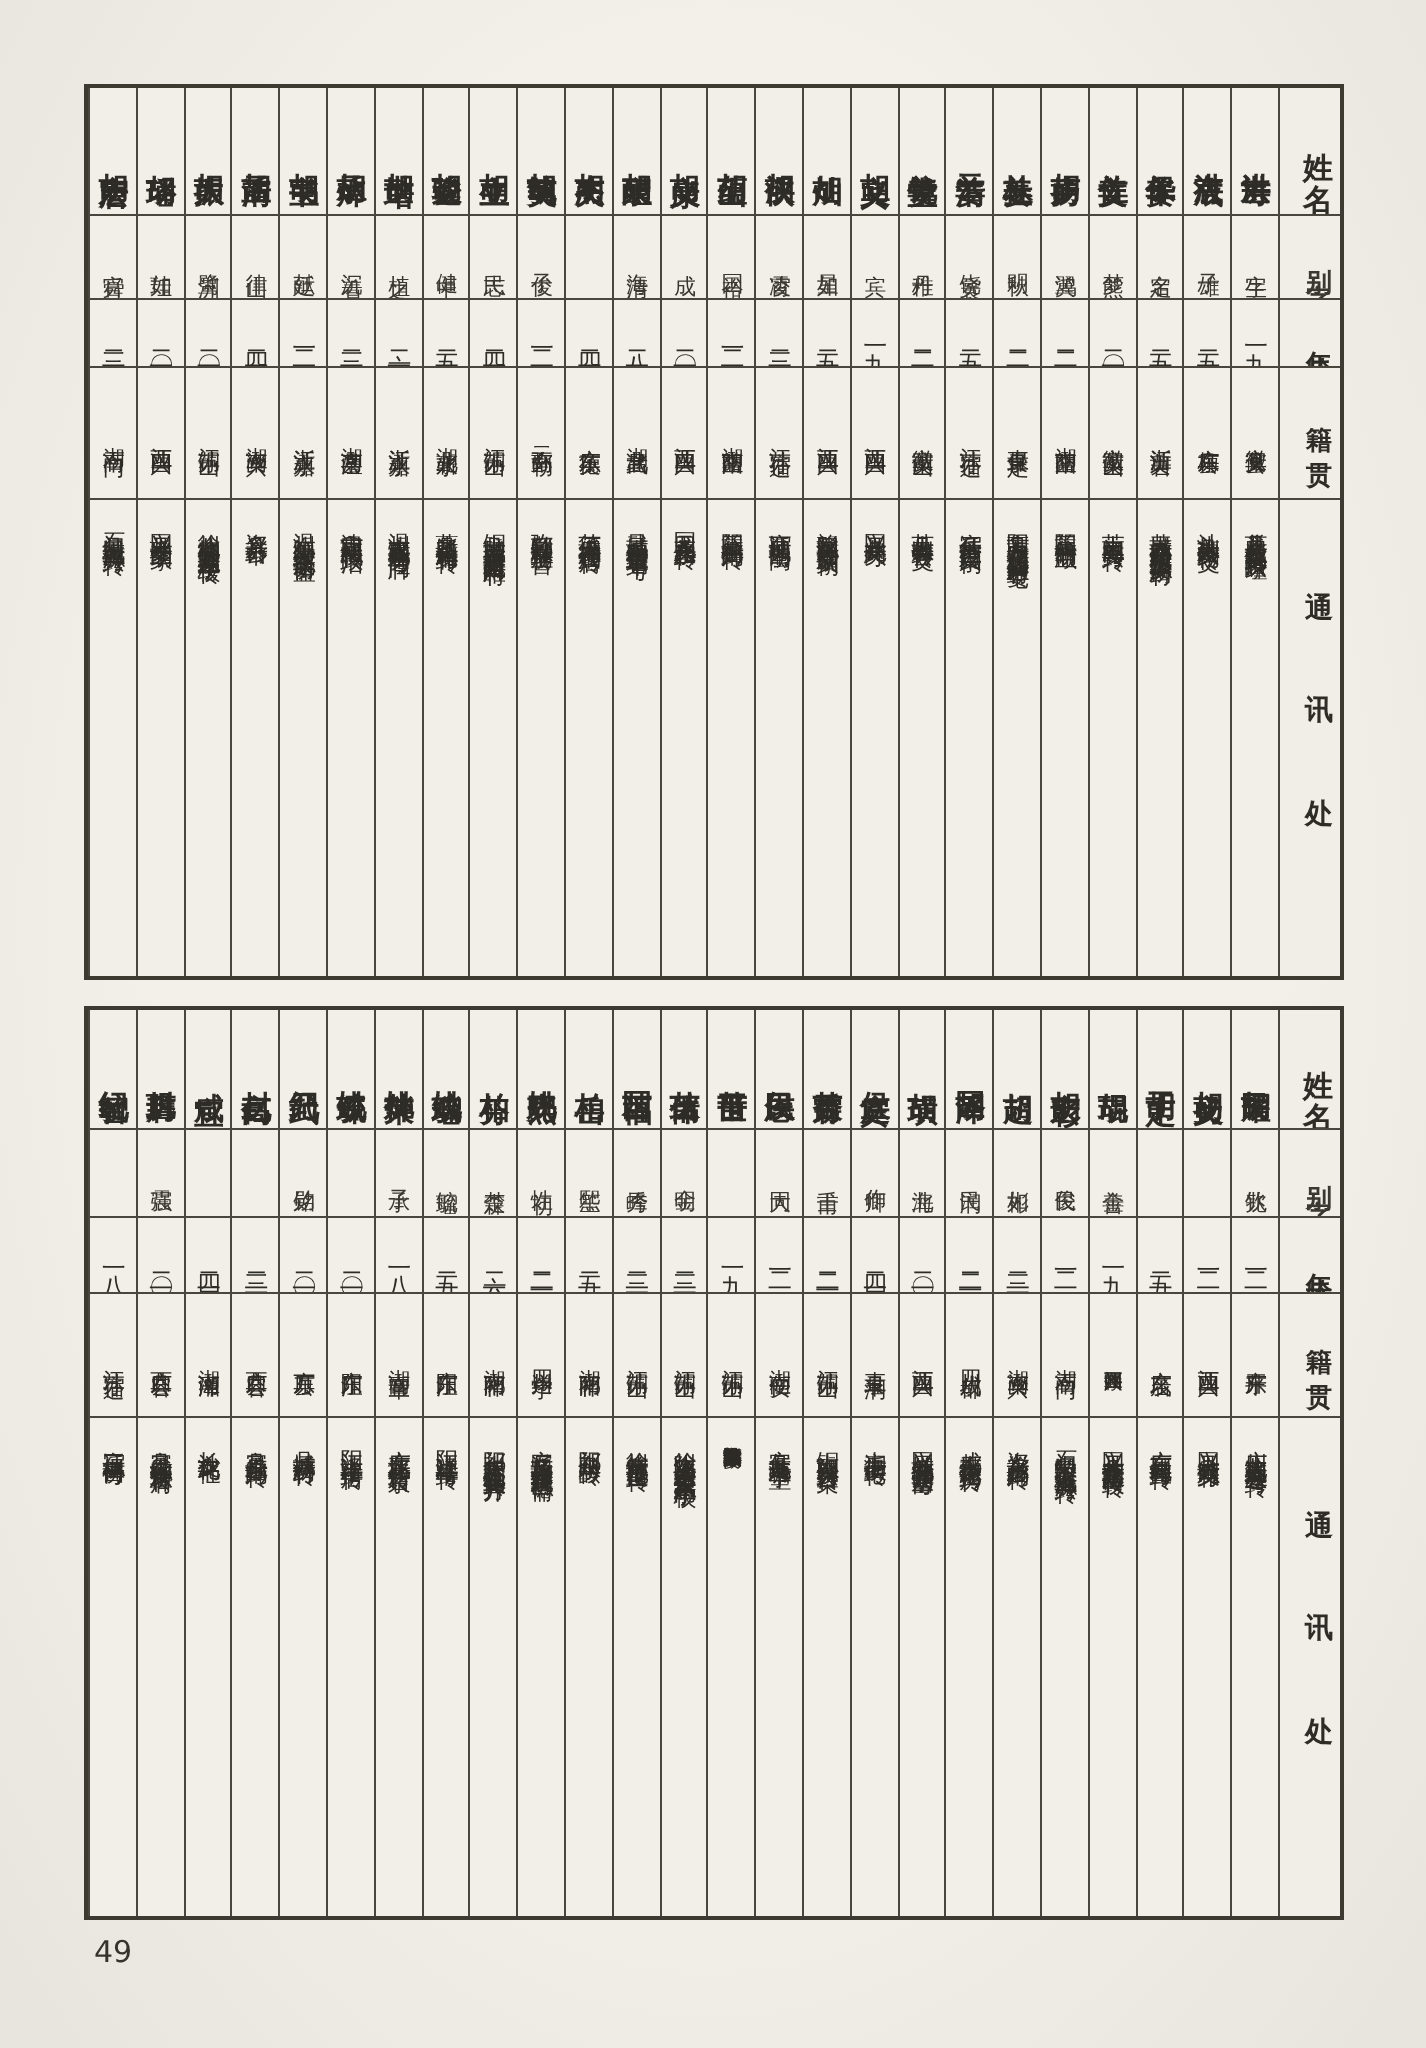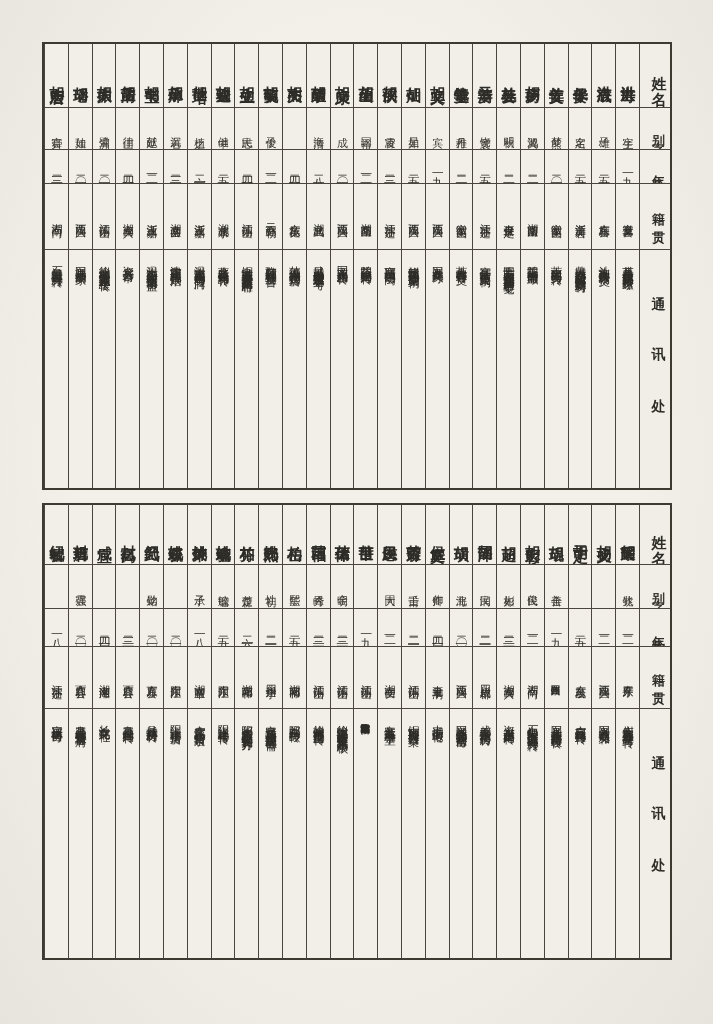--- a/index.html
+++ b/index.html
@@ -446,14 +446,15 @@
   </div>
       <div class="col">
     <div class="cell c-name">纪毓智</div>
     <div class="cell c-zi"></div>
     <div class="cell c-age">一八</div>
     <div class="cell c-origin">江苏宿迁</div>
     <div class="cell c-addr">宿迁三棵树协昌号</div>
   </div>
     </div>
 
+  <div class="page-number">49</div>
 
 </div>
 
 </body></html>

